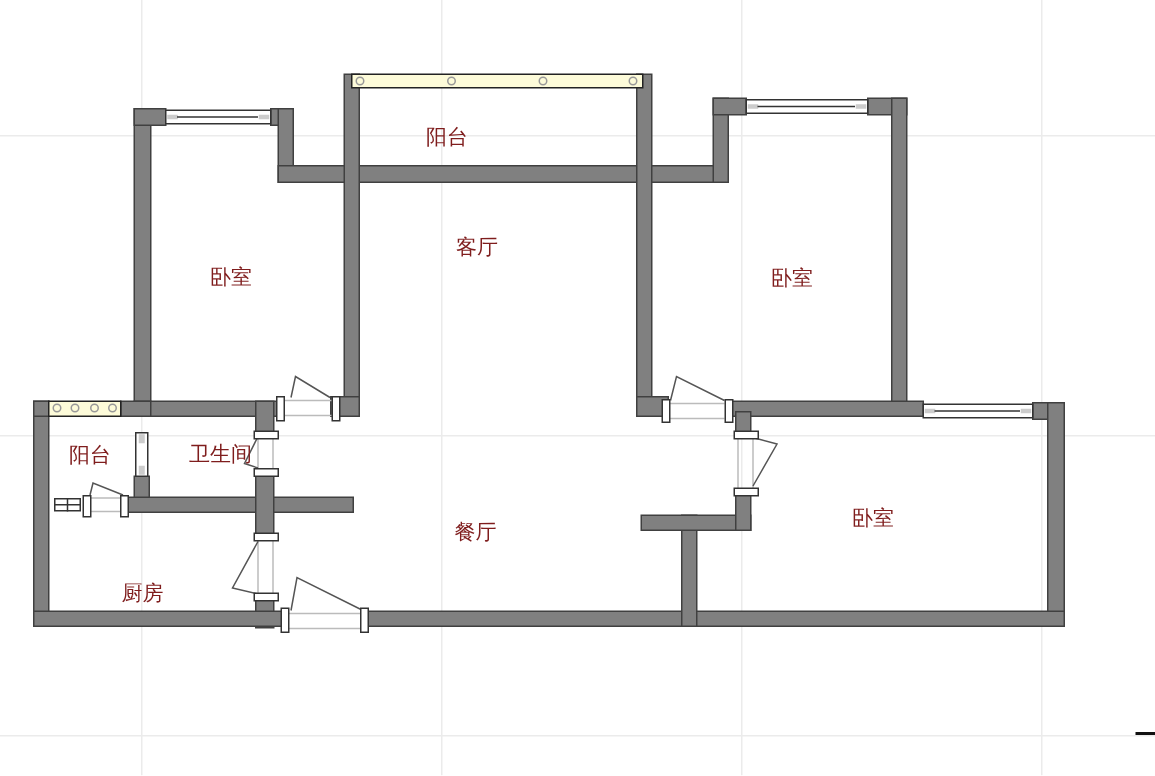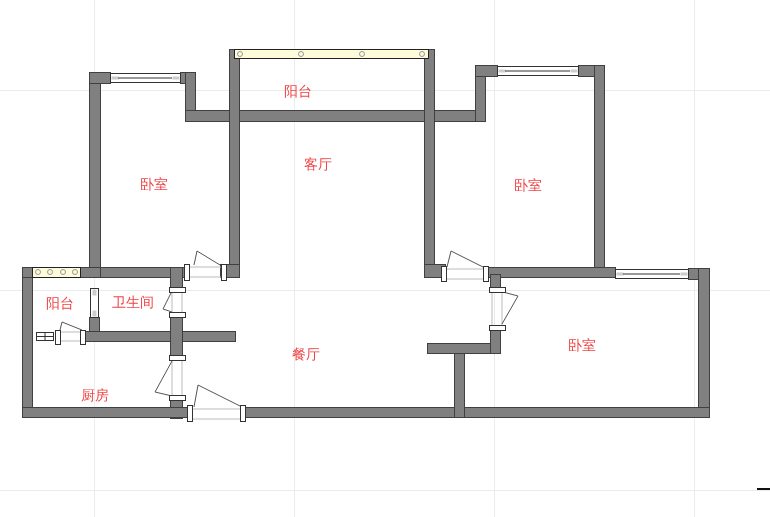--- a/index.html
+++ b/index.html
@@ -1,19 +1,19 @@
 <!DOCTYPE html>
 <html><head>
 <meta charset="utf-8">
 <style>
   html, body { margin:0; padding:0; background:#ffffff; }
   body { width:770px; height:517px; position:relative; overflow:hidden;
          font-family:"DejaVu Sans", sans-serif; }
   #plan { position:absolute; left:0; top:0; }
-  .room-label { position:absolute; font-size:14px; color:#ef4444; white-space:nowrap;
+  .room-label { position:absolute; font-size:14px; color:#7f1d1d; white-space:nowrap;
                 transform:translate(-50%,-50%); font-family:"DejaVu Sans", sans-serif; }
   .corner-mark { position:absolute; left:757px; top:488px; width:13px; height:2px; background:#111; }
 </style>
 </head>
 <body>
 
 <svg id="plan" width="770" height="517" viewBox="0 0 770 517" xmlns="http://www.w3.org/2000/svg">
 
   <g stroke="#ebebeb" stroke-width="1">
     <line x1="94.5" y1="0" x2="94.5" y2="517"></line>
@@ -163,18 +163,18 @@
       <rect x="80.5" y="330.5" width="5" height="14" fill="#fff" stroke="#333"></rect>
     </g>
   </g>
 </svg>
 
 <div class="room-label" style="left:298px;top:92px;">阳台</div>
 <div class="room-label" style="left:318px;top:165px;">客厅</div>
 <div class="room-label" style="left:154px;top:185px;">卧室</div>
 <div class="room-label" style="left:528px;top:186px;">卧室</div>
 <div class="room-label" style="left:60px;top:304px;">阳台</div>
-<div class="room-label" style="left:133px;top:303px;">卫生间</div>
-<div class="room-label" style="left:306px;top:355px;text-align:right;">餐厅</div>
+<div class="room-label" style="left:147px;top:303px;">卫生间</div>
+<div class="room-label" style="left:317px;top:355px;text-align:right;">餐厅</div>
 <div class="room-label" style="left:582px;top:346px;">卧室</div>
 <div class="room-label" style="left:95px;top:396px;">厨房</div>
 
 <div class="corner-mark"></div>
 
 </body></html>

